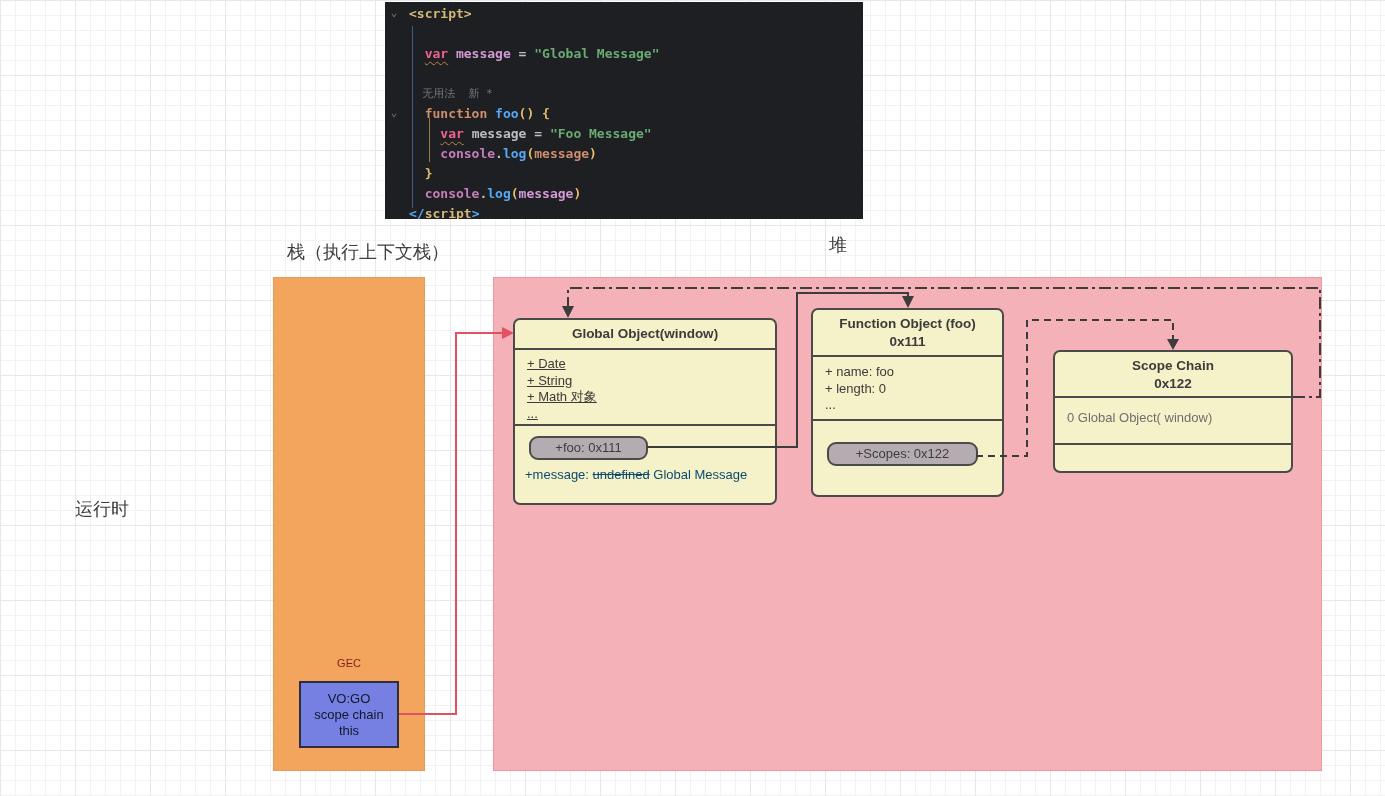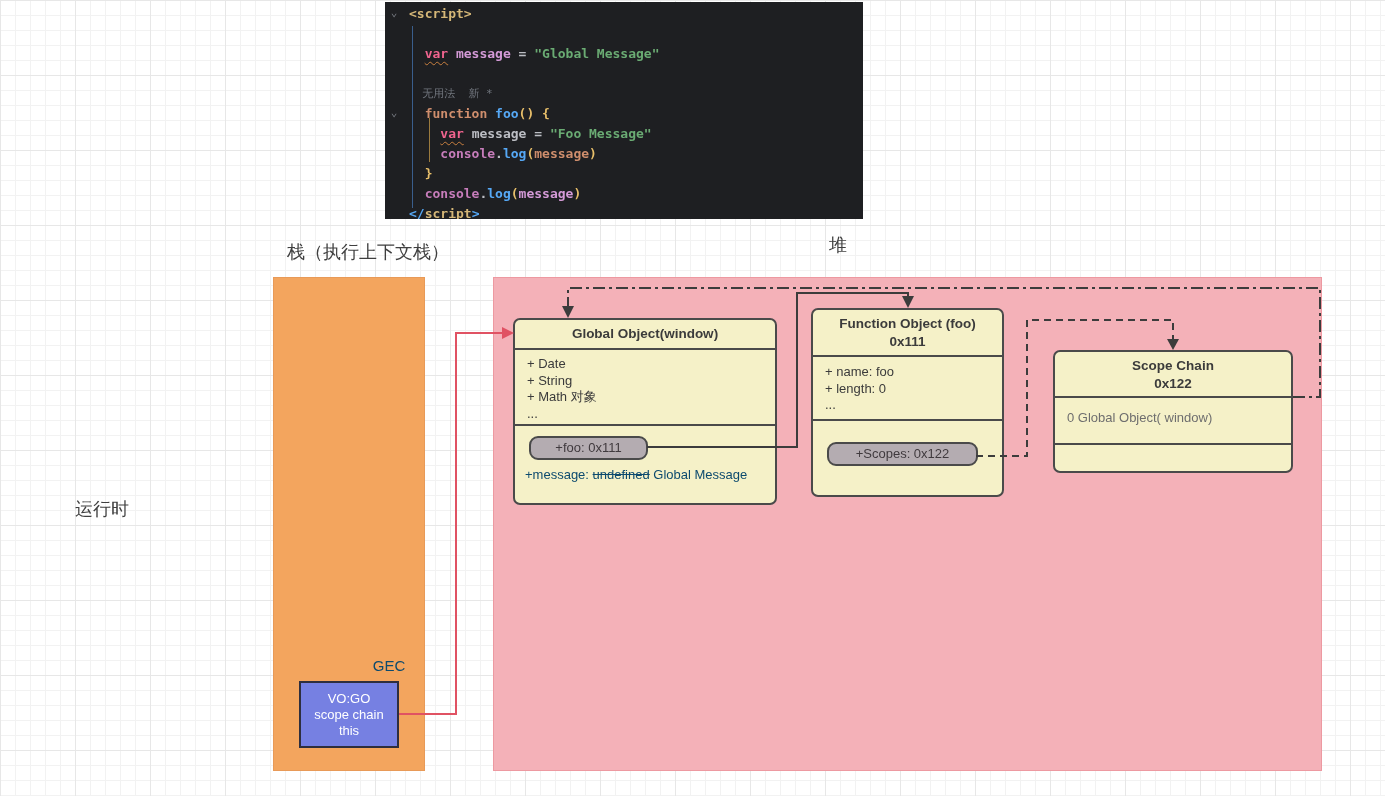--- a/index.html
+++ b/index.html
@@ -50,36 +50,36 @@
   .lbl{position:absolute;color:#3f3f3f;font-size:18px;white-space:nowrap;}
   .lbl-stack{left:287px;top:240px;}
   .lbl-heap{left:829px;top:233px;}
   .lbl-runtime{left:75px;top:497px;}
   
   .stack-rect{position:absolute;left:273px;top:277px;width:152px;height:494px;
     background:#f3a55e;border:1px solid #e89a58;box-sizing:border-box;}
   .heap-rect{position:absolute;left:493px;top:277px;width:829px;height:494px;
     background:#f4b1b8;border:1px solid #ed99a1;box-sizing:border-box;}
   .gec-label{position:absolute;left:0;top:379px;width:100%;text-align:center;
-    color:#0c4a6e;font-size:15px;padding-left:40px;}
+    color:#7f1d1d;font-size:11px;}
   .vo-box{position:absolute;left:25px;top:403px;width:100px;height:67px;
     background:#7680e2;border:2px solid #2e2e3e;box-sizing:border-box;
-    color:#ffffff;font-size:13px;line-height:16px;text-align:center;padding-top:8px;}
+    color:#0f172a;font-size:13px;line-height:16px;text-align:center;padding-top:8px;}
   
   .uml{position:absolute;background:#f5f1c8;border:2px solid #4a4a4a;
     border-radius:7px;box-sizing:border-box;color:#3b3b3b;font-size:13px;}
   .uml .hdr{text-align:center;font-weight:700;font-size:13.5px;
     border-bottom:2px solid #4a4a4a;}
   .uml .sec{position:relative;}
   .uml .item{padding-left:12px;line-height:16.5px;}
   .chip{position:absolute;background:#b4acb1;border:2px solid #4a4a4a;
     border-radius:9px;box-sizing:border-box;text-align:center;color:#403a3e;}
   .go-box{left:513px;top:318px;width:264px;height:187px;}
   .go-box .hdr{line-height:28px;height:30px;box-sizing:border-box;}
-  .go-box .sec1{height:76px;border-bottom:2px solid #4a4a4a;box-sizing:border-box;padding-top:6px;}
+  .go-box .sec1{height:76px;border-bottom:2px solid #4a4a4a;box-sizing:border-box;padding-top:6px;text-decoration:underline;}
   .go-box .sec2{height:77px;}
   .chip-foo{left:14px;top:10px;width:119px;height:24px;line-height:20px;}
   .msg-line{position:absolute;left:10px;top:41px;white-space:nowrap;color:#0c4a6e;}
   .strike{text-decoration:line-through;}
   .fo-box{left:811px;top:308px;width:193px;height:189px;}
   .fo-box .hdr{height:47px;box-sizing:border-box;padding-top:5px;line-height:18px;}
   .fo-box .sec1{height:64px;border-bottom:2px solid #4a4a4a;box-sizing:border-box;padding-top:7px;}
   .fo-box .sec2{height:74px;}
   .chip-scopes{left:14px;top:21px;width:151px;height:24px;line-height:20px;}
   .sc-box{left:1053px;top:350px;width:240px;height:123px;}

